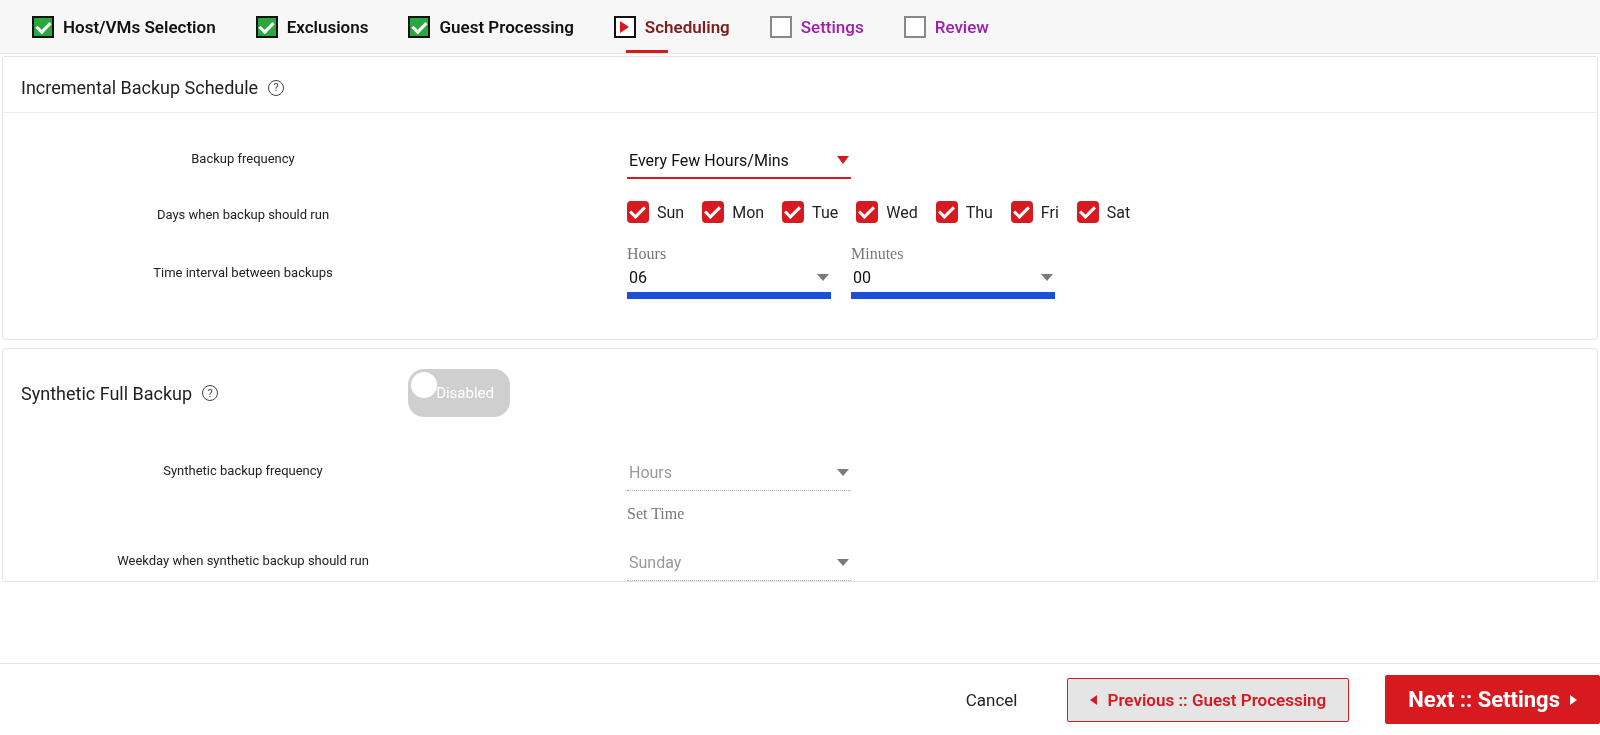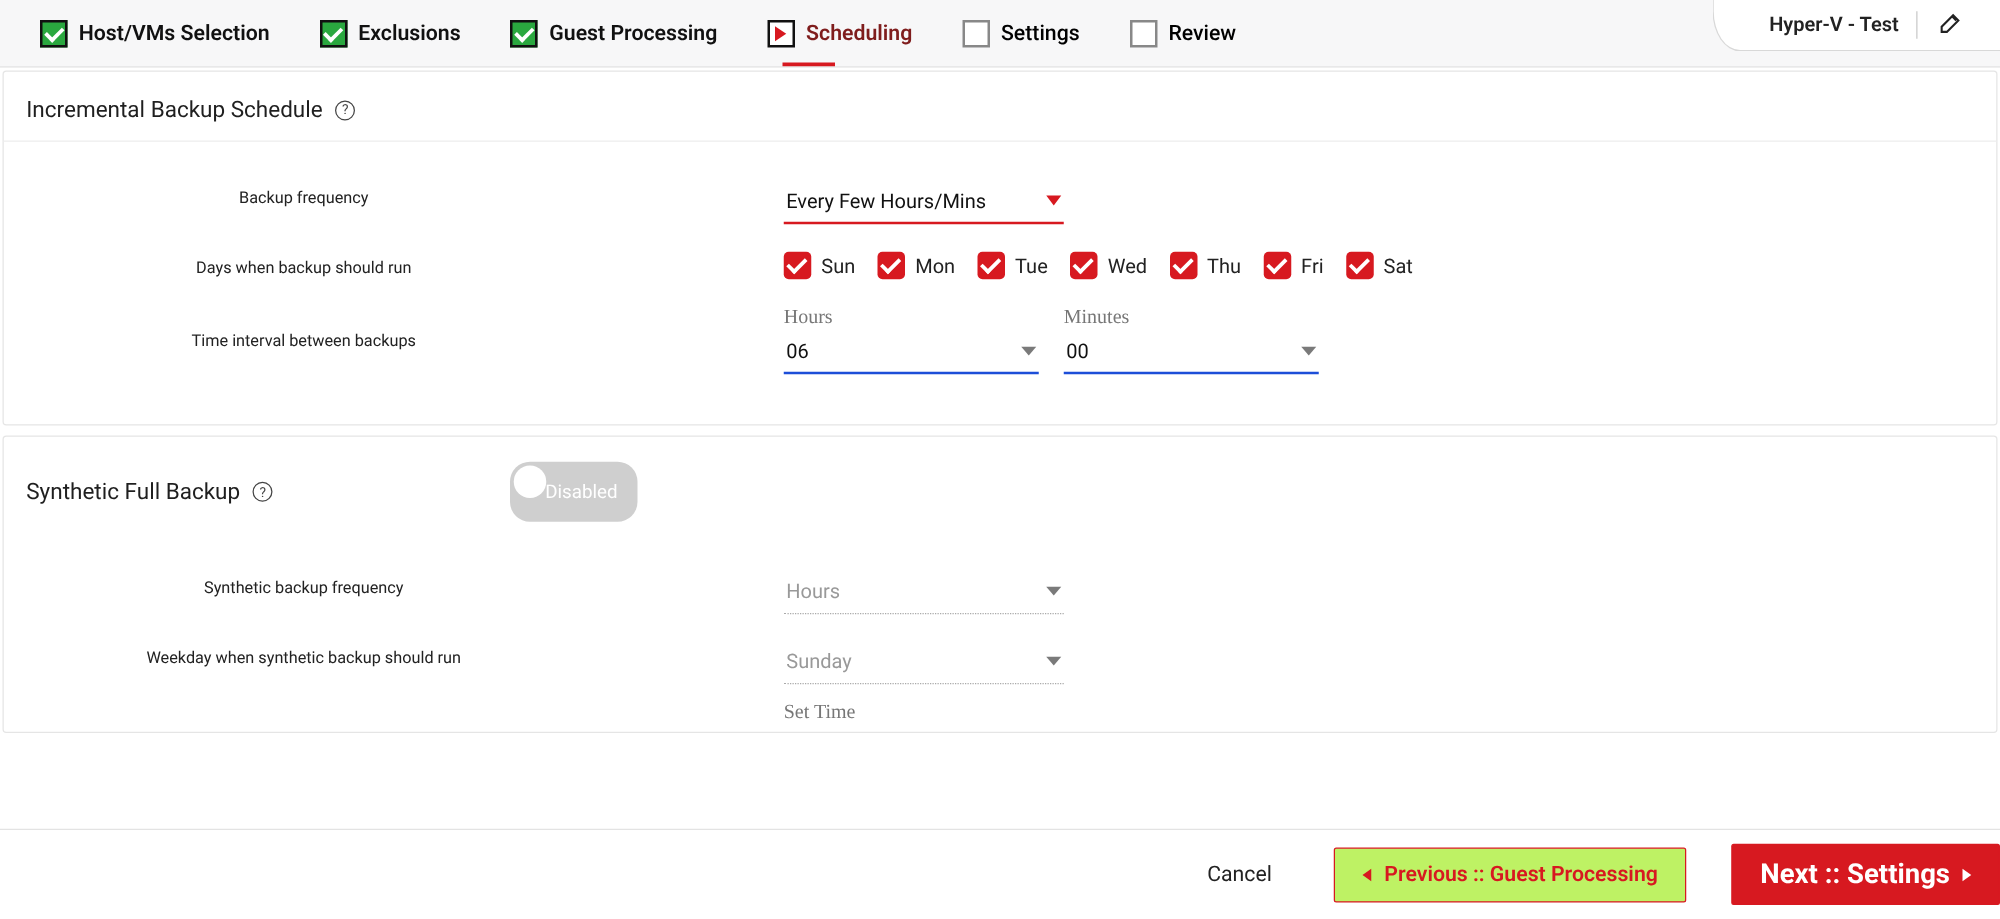--- a/index.html
+++ b/index.html
@@ -11,21 +11,21 @@
     .step-box { width: 22px; height: 22px; border: 2px solid #111; background: #fff; position: relative; display: flex; align-items: center; justify-content: center; }
     .step-box.completed { background: #2aa83f; border-color: #111; }
     .step-box.completed::after { content: ""; width: 6px; height: 11px; border: solid #fff; border-width: 0 3px 3px 0; transform: rotate(45deg); margin-top: -2px; }
     .step-box.current { background: #fff; border-color: #111; }
     .step-box.current::after { content: ""; width: 0; height: 0; border-top: 6px solid transparent; border-bottom: 6px solid transparent; border-left: 9px solid #d71920; }
     .step-box.pending { border-color: #888; }
     .step-label { font-size: 17px; font-weight: 600; color: #111; }
     .step.current .step-label { color: #7f1d1d; }
     .step.current { position: relative; }
     .step.current::after { content: ""; position: absolute; bottom: -15px; left: 32px; width: 42px; height: 3px; background: #d71920; }
-    .step.pending .step-label { color: #000000; font-weight: 500; }
+    .step.pending .step-label { color: #a21caf; font-weight: 500; }
 
     .tab-right { position: absolute; right: 0; top: -1px; background: #fff; height: 42px; border: 1px solid #d8d8d8; border-top: none; border-right: none; border-radius: 0 0 0 22px / 0 0 0 32px; padding: 0 30px 0 44px; display: flex; align-items: center; gap: 16px; }
     .tab-right .title { font-size: 16px; font-weight: 600; color: #222; padding-right: 14px; border-right: 1px solid #c9c9c9; line-height: 22px; }
 
     
     .card { border: 1px solid #e5e5e5; border-radius: 3px; margin: 2px 2px 8px 2px; background: #fff; }
     .card-header { padding: 20px 18px 14px 18px; font-size: 18px; color: #1f1f1f; display: flex; align-items: center; gap: 10px; border-bottom: 1px solid #ededed; }
     .help-icon { width: 16px; height: 16px; border: 1.6px solid #444; border-radius: 50%; display: inline-flex; align-items: center; justify-content: center; font-size: 11px; color: #444; line-height: 1; }
     .help-icon::after { content: "?"; }
 
@@ -35,21 +35,21 @@
     .row-label { width: 480px; text-align: center; font-size: 13px; color: #222; padding-top: 6px; }
     .row-input { flex: 0 0 auto; padding-left: 144px; }
 
     
     .sel { position: relative; width: 224px; }
     .sel-box { border-bottom: 2px solid #d71920; height: 34px; display: flex; align-items: center; justify-content: space-between; font-size: 16px; color: #111; padding: 2px 2px 4px 2px; cursor: pointer; }
     .tri-down { width: 0; height: 0; border-left: 6px solid transparent; border-right: 6px solid transparent; border-top: 8px solid #d71920; }
 
     
     .sel-grey { position: relative; width: 204px; }
-    .sel-grey .sel-box { border-bottom: 2px solid #1d4ed8; }
+    .sel-grey .sel-box { border-bottom: 7px solid #1d4ed8; }
     .tri-grey { width: 0; height: 0; border-left: 6px solid transparent; border-right: 6px solid transparent; border-top: 7px solid #7a7a7a; }
     .sel-mini-label { font-size: 16px; color: #777; margin-bottom: 2px; font-family: Liberation Serif, serif; }
 
     .sel-disabled .sel-box { color: #999; border-bottom: 1px dotted #aaa; }
 
     .day-row { display: flex; gap: 18px; align-items: center; }
     .day-chk { width: 22px; height: 22px; border-radius: 4px; background: #d71920; position: relative; display: inline-block; }
     .day-chk::after { content: ""; position: absolute; left: 6px; top: 2px; width: 6px; height: 12px; border: solid #fff; border-width: 0 3px 3px 0; transform: rotate(45deg); }
     .day-item { display: flex; align-items: center; gap: 8px; font-size: 16px; }
 
@@ -57,21 +57,21 @@
 
     
     .card-header.noborder { border-bottom: none; padding-bottom: 8px; }
     .toggle-wrap { margin-left: 180px; }
     .toggle { width: 102px; height: 48px; background: #cfcfcf; border-radius: 16px; position: relative; display: flex; align-items: center; padding-left: 28px; color: #fff; font-size: 15px; }
     .toggle-knob { position: absolute; left: 3px; top: 3px; width: 26px; height: 26px; border-radius: 50%; background: #fff; }
 
     
     .footer { position: absolute; bottom: 0; left: 0; right: 0; height: 72px; border-top: 1px solid #e3e3e3; background: #fff; display: flex; align-items: center; justify-content: flex-end; gap: 36px; }
     .btn-cancel { background: none; border: none; font-size: 17px; color: #222; cursor: pointer; padding: 8px 14px; }
-    .btn-outline { background: #bef264; border: 1.5px solid #d71920; color: #d71920; font-size: 17px; font-weight: 600; padding: 11px 22px; cursor: pointer; display: flex; align-items: center; gap: 10px; border-radius: 2px; }
+    .btn-outline { background: #e5e5e5; border: 1.5px solid #d71920; color: #d71920; font-size: 17px; font-weight: 600; padding: 11px 22px; cursor: pointer; display: flex; align-items: center; gap: 10px; border-radius: 2px; }
     .btn-solid { background: #d71920; border: 1.5px solid #d71920; color: #fff; font-size: 22px; font-weight: 700; padding: 11px 22px; cursor: pointer; display: flex; align-items: center; gap: 10px; border-radius: 2px; }
     .tri-left-sm { width: 0; height: 0; border-top: 5px solid transparent; border-bottom: 5px solid transparent; border-right: 7px solid #d71920; }
     .tri-right-sm { width: 0; height: 0; border-top: 5px solid transparent; border-bottom: 5px solid transparent; border-left: 7px solid #fff; }
 
     .card-body { padding: 10px 0 40px 0; }
   </style>
 </head>
 <body>
 
 <div class="steps-bar">
@@ -93,29 +93,20 @@
   </div>
   <div class="step pending">
     <span class="step-box pending"></span>
     <span class="step-label">Settings</span>
   </div>
   <div class="step pending">
     <span class="step-box pending"></span>
     <span class="step-label">Review</span>
   </div>
 
-  <div class="tab-right">
-    <span class="title">Hyper-V - Test</span>
-    <span>
-      <svg width="20" height="20" viewBox="0 0 24 24" fill="none" stroke="#222" stroke-width="2">
-          <path d="M4 21h5L20 10l-5-5L4 16v5z"></path>
-          <path d="M14 6l4 4"></path>
-        </svg>
-    </span>
-  </div>
 </div>
 
 <div class="body-scroll">
 
   <div class="card">
     <div class="card-header">
       <span>Incremental Backup Schedule</span>
       <span class="help-icon"></span>
     </div>
     <div class="card-body">
@@ -211,36 +202,36 @@
         <div class="row-input">
           <div class="sel sel-disabled" style="width:224px;">
             <div class="sel-box">
               <span>Hours</span>
               <span class="tri-grey"></span>
             </div>
           </div>
         </div>
       </div>
 
+      <div class="row" style="margin-top:14px; margin-bottom:4px;">
+        <div class="row-label"></div>
+        <div class="row-input">
+          <div class="sel-mini-label">Set Time</div>
+        </div>
+      </div>
+
       <div class="row">
         <div class="row-label">Weekday when synthetic backup should run</div>
         <div class="row-input">
           <div class="sel sel-disabled" style="width:224px;">
             <div class="sel-box">
               <span>Sunday</span>
               <span class="tri-grey"></span>
             </div>
           </div>
-        </div>
-      </div>
-
-      <div class="row" style="margin-top:14px; margin-bottom:4px;">
-        <div class="row-label"></div>
-        <div class="row-input">
-          <div class="sel-mini-label">Set Time</div>
         </div>
       </div>
 
     </div>
   </div>
 
 </div>
 
 <div class="footer">
   <button class="btn-cancel">

